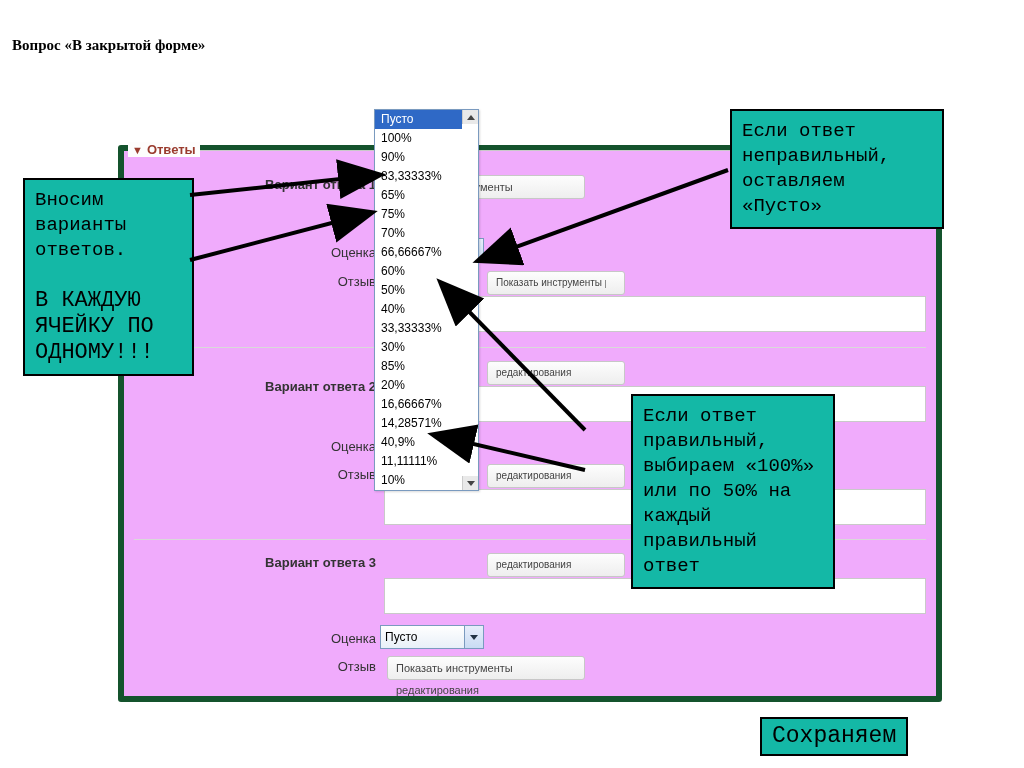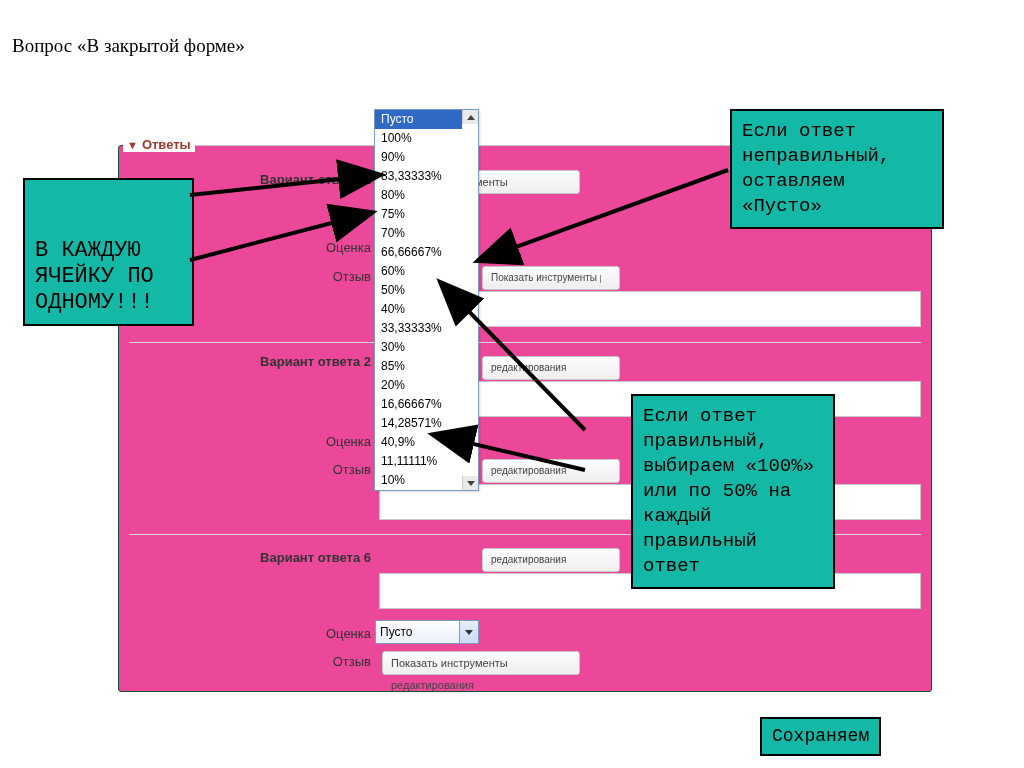--- a/index.html
+++ b/index.html
@@ -1,21 +1,21 @@
 <!DOCTYPE html>
 <html><head>
 <meta charset="utf-8">
 <style>
   html, body { margin: 0; padding: 0; width: 1024px; height: 768px; background: #fff; font-family: Arial, sans-serif; font-size: 13px; color: #000; overflow: hidden; }
   .stage { position: relative; width: 1024px; height: 768px; }
 
-  .page-title { position: absolute; left: 12px; top: 34px; font-weight: normal; font-size: 19px; line-height: 23px; font-family: "Times New Roman", serif; }
+  .page-title { position: absolute; left: 12px; top: 34px; font-weight: bold; font-size: 15px; line-height: 23px; font-family: "Times New Roman", serif; }
 
   
-  .panel { position: absolute; left: 118px; top: 145px; width: 812px; height: 545px; background: #ec4899; border: 1px solid #14532d; border-radius: 3px; }
+  .panel { position: absolute; left: 118px; top: 145px; width: 812px; height: 545px; background: #f0abfc; border: 6px solid #14532d; border-radius: 3px; }
 
   .section-header { position: absolute; left: 4px; top: -9px; font-size: 13px; color: #9a3b2e; font-weight: bold; padding: 0 4px; background: #fdfdfd; }
   .section-header .tri { color: #9a3b2e; margin-right: 4px; font-size: 11px; }
   .section-rule { position: absolute; left: 70px; right: 8px; top: -1px; height: 0; border-top: 1px solid #c9c9c9; }
 
   .row-label { position: absolute; text-align: right; font-size: 13px; color: #333; }
   .row-label.bold { font-weight: bold; }
 
   .val-slot { position: absolute; background: #fff; border: 1px solid #c9c9c9; height: 44px; }
 
@@ -31,21 +31,21 @@
   .dropdown .arrow { width: 15px; background: #e9e9e9; border-left: 1px solid #ccc; text-align: center; }
   .dropdown .arrow svg { margin-top: 3px; }
   .dropdown-inner { display: flex; }
   .dropdown-list { flex: 1; }
   .dropdown-arrows { display: flex; flex-direction: column; justify-content: space-between; }
 
   .hr { position: absolute; left: 10px; right: 10px; height: 0; border-top: 1px solid #d9d9d9; }
 
   
   .callout { position: absolute; background: #14b8a6; border: 2px solid #000; padding: 8px 10px; font-size: 19px; line-height: 25px; font-family: Liberation Mono, monospace; }
-  .callout.small { font-size: 18px; }
+  .callout.small { font-size: 23px; }
 
   svg.arrow-line { position: absolute; overflow: visible; z-index: 40; }
 
 </style>
 </head>
 <body>
 
 <div class="stage">
 
   <div class="page-title">
@@ -68,33 +68,33 @@
             <polygon points="0,0 8,0 4,5" fill="#234"></polygon>
           </svg></span>
     </div>
 
     <div class="row-label" style="right:560px; top:123px;">Отзыв</div>
     <div class="tools-btn" style="left:363px; top:120px; width:120px; font-size:10px;"><span style="font-size:10px; overflow:hidden; display:inline-block; width:110px; white-space:nowrap;">Показать инструменты редактирования</span></div>
     <div class="val-slot" style="left:260px; top:145px; width:540px; height:34px;"></div>
 
     <div class="hr" style="top:196px;"></div>
 
-    <div class="row-label bold" style="right:560px; top:208px;">Вариант ответа 2</div>
+    <div class="row-label bold" style="right:560px; top:228px;">Вариант ответа 2</div>
     <div class="tools-btn" style="left:363px; top:210px; width:120px; font-size:10px;"><span style="font-size:10px;">редактирования</span></div>
     <div class="val-slot" style="left:260px; top:235px; width:540px; height:34px;"></div>
 
     <div class="row-label" style="right:560px; top:288px;">Оценка</div>
 
     <div class="row-label" style="right:560px; top:316px;">Отзыв</div>
     <div class="tools-btn" style="left:363px; top:313px; width:120px; font-size:10px;"><span style="font-size:10px;">редактирования</span></div>
     <div class="val-slot" style="left:260px; top:338px; width:540px; height:34px;"></div>
 
     <div class="hr" style="top:388px;"></div>
 
-    <div class="row-label bold" style="right:560px; top:404px;">Вариант ответа 6</div>
+    <div class="row-label bold" style="right:560px; top:404px;">Вариант ответа 3</div>
     <div class="tools-btn" style="left:363px; top:402px; width:120px; font-size:10px;"><span style="font-size:10px;">редактирования</span></div>
     <div class="val-slot" style="left:260px; top:427px; width:540px; height:34px;"></div>
 
     <div class="row-label" style="right:560px; top:480px;">Оценка</div>
     <div class="sel" style="left:256px; top:474px;">
       <span>Пусто</span>
       <span class="chev"><svg width="8" height="6">
             <polygon points="0,0 8,0 4,5" fill="#234"></polygon>
           </svg></span>
     </div>
@@ -104,21 +104,21 @@
 
   </div>
 
   <div class="dropdown">
     <div class="dropdown-inner">
       <div class="dropdown-list" id="dd-list">
           <div class="dd-row sel-row">Пусто</div>
           <div class="dd-row">100%</div>
           <div class="dd-row">90%</div>
           <div class="dd-row">83,33333%</div>
-          <div class="dd-row">80%</div>
+          <div class="dd-row">65%</div>
           <div class="dd-row">75%</div>
           <div class="dd-row">70%</div>
           <div class="dd-row">66,66667%</div>
           <div class="dd-row">60%</div>
           <div class="dd-row">50%</div>
           <div class="dd-row">40%</div>
           <div class="dd-row">33,33333%</div>
           <div class="dd-row">30%</div>
           <div class="dd-row">85%</div>
           <div class="dd-row">20%</div>
@@ -133,21 +133,21 @@
               <polygon points="4,0 8,5 0,5" fill="#444"></polygon>
             </svg></div>
         <div class="arrow" style="align-self:flex-end; margin-top:auto;"><svg width="8" height="6">
               <polygon points="0,0 8,0 4,5" fill="#444"></polygon>
             </svg></div>
       </div>
     </div>
   </div>
 
   <div class="callout" style="left:23px; top:178px; width:147px;">
-    <br><br>
+    <span>Вносим варианты ответов.</span><br><br>
     <span style="font-size:22px;">В КАЖДУЮ ЯЧЕЙКУ ПО ОДНОМУ!!!</span>
   </div>
 
 
   <div class="callout" style="left:730px; top:109px; width:190px;">
     <span>Если ответ неправильный, оставляем «Пусто»</span>
   </div>
 
   <div class="callout" style="left:587px; top:394px; width:180px;margin-left:44px;">
     <span>Если ответ правильный, выбираем «100%» или по 50% на каждый правильный ответ</span>

